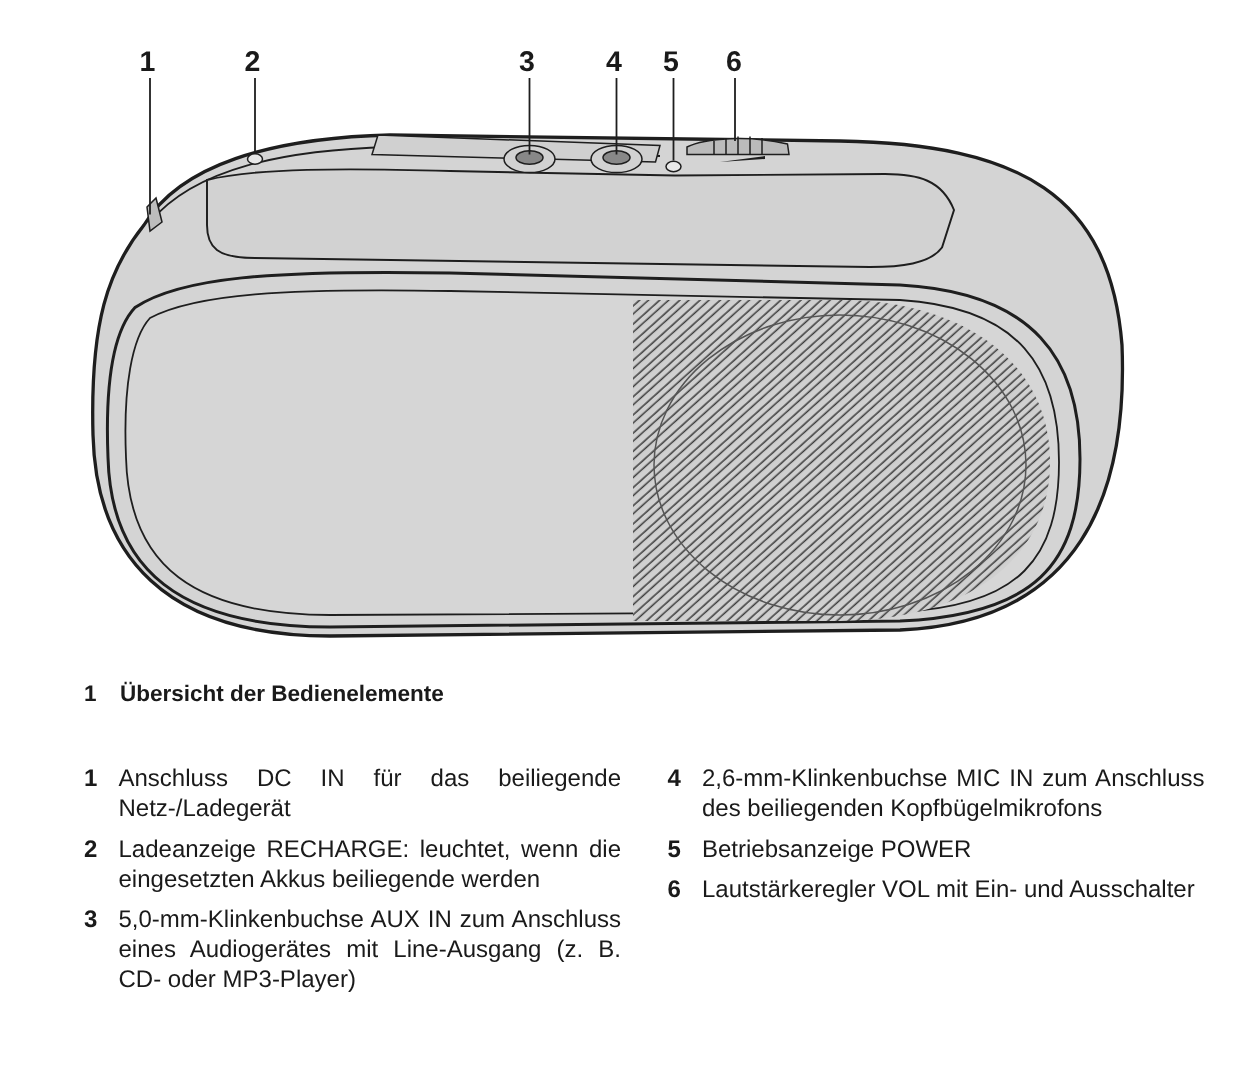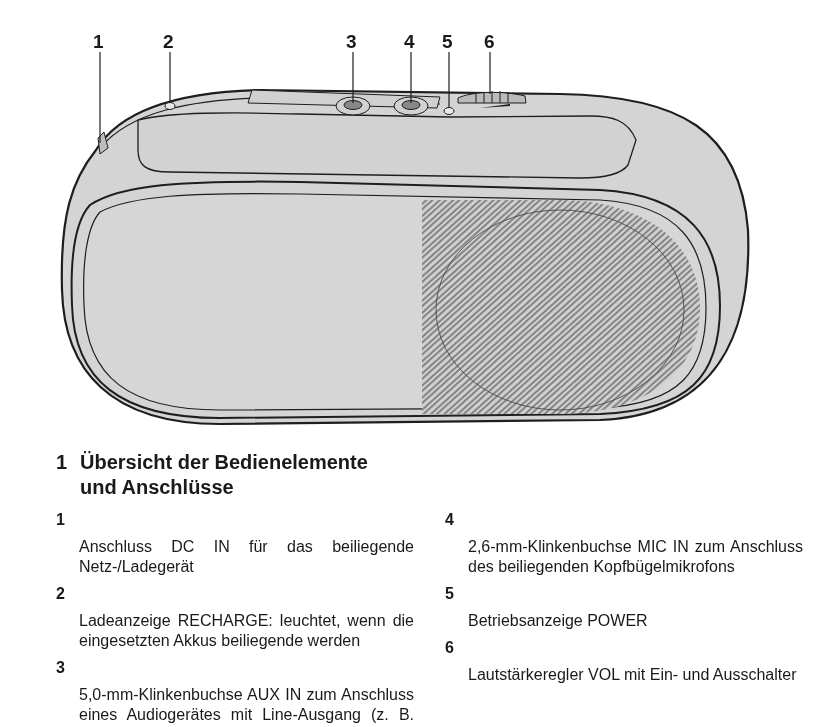--- a/index.html
+++ b/index.html
@@ -1,27 +1,27 @@
 <!DOCTYPE html>
 <html><head>
 <meta charset="utf-8">
 <style>
   html, body { margin:0; padding:0; background:#ffffff; }
   body { width:832px; height:727px; position:relative; overflow:hidden; font-family:"Liberation Sans", sans-serif; color:#1a1a1a; }
   .figure { position:absolute; left:0; top:0; width:832px; height:440px; }
   .callout { position:absolute; font-weight:bold; font-size:19px; line-height:19px; color:#1a1a1a; font-family:"Liberation Sans", sans-serif; }
-  .section-title { position:absolute; left:56px; top:450px; font-size:20px; font-weight:bold; line-height:25px; }
+  .section-title { position:absolute; left:56px; top:450px; font-size:15px; font-weight:bold; line-height:25px; }
   .section-title .num { display:inline-block; width:24px; }
   .section-title .txt { display:inline-block; vertical-align:top; }
   .col { position:absolute; top:510px; font-size:16px; line-height:20px; }
   .col.left { left:56px; width:358px; }
   .col.right { left:445px; width:358px; }
   .item { display:flex; margin-bottom:7px; }
   .item .n { width:23px; flex:0 0 23px; font-weight:bold; }
-  .item .t { flex:1; text-align:justify; hyphens:manual;margin-top:27px; }
+  .item .t { flex:1; text-align:justify; hyphens:manual; }
 </style>
 </head>
 <body>
 
 <div class="figure">
   <svg width="832" height="440" viewBox="0 0 832 440">
     <defs>
       <clipPath id="grilleClip">
         <path d="M422 200 L560 200 C640 200 700 240 700 308 C700 376 640 414 560 414 L422 414 Z"></path>
       </clipPath>
@@ -77,21 +77,21 @@
 
   <div class="callout" style="left:93px;top:32px;">1</div>
   <div class="callout" style="left:163px;top:32px;">2</div>
   <div class="callout" style="left:346px;top:32px;">3</div>
   <div class="callout" style="left:404px;top:32px;">4</div>
   <div class="callout" style="left:442px;top:32px;">5</div>
   <div class="callout" style="left:484px;top:32px;">6</div>
 </div>
 
 <div class="section-title">
-  <span class="num">1</span><span class="txt"><span>Übersicht der Bedienelemente</span><br><span>und Anschlüsse</span></span>
+  <span class="num">1</span><span class="txt"><span>Übersicht der Bedienelemente</span><br></span>
 </div>
 
 <div class="col left">
   <div class="item">
     <span class="n">1</span>
     <span class="t">Anschluss DC IN für das beiliegende Netz-/Ladegerät</span>
   </div>
   <div class="item">
     <span class="n">2</span>
     <span class="t">Ladeanzeige RECHARGE: leuchtet, wenn die eingesetzten Akkus beiliegende werden</span>

